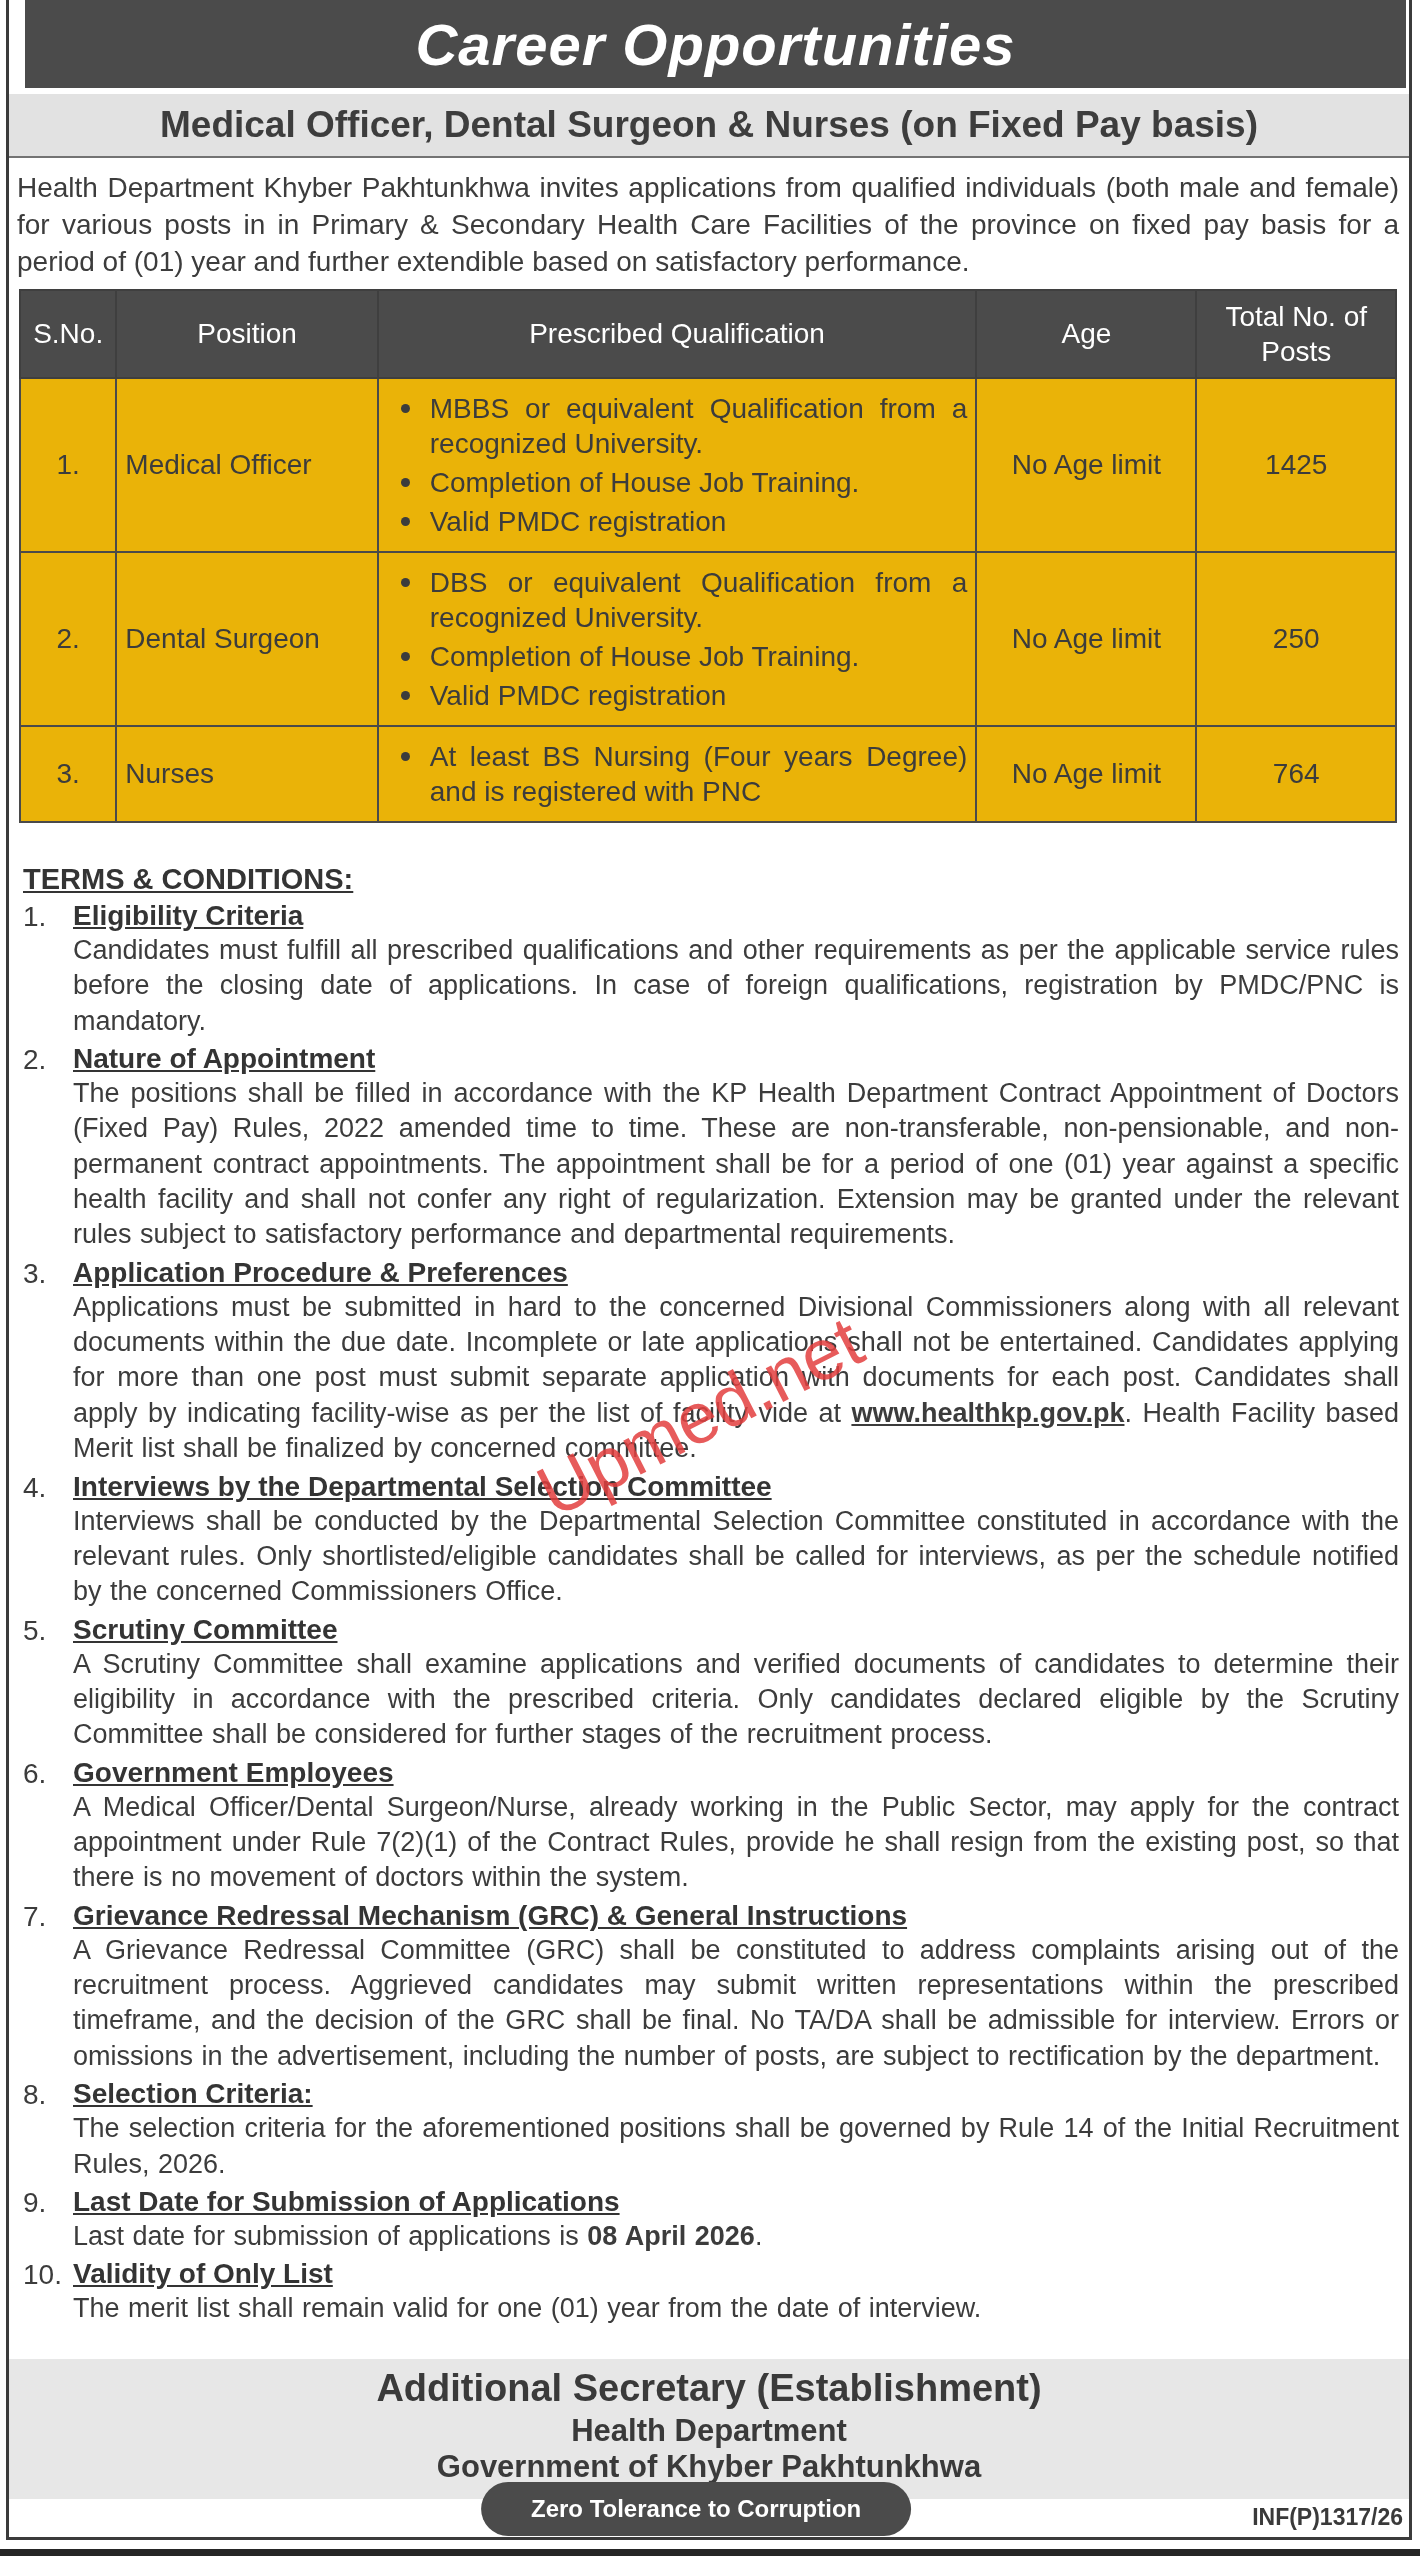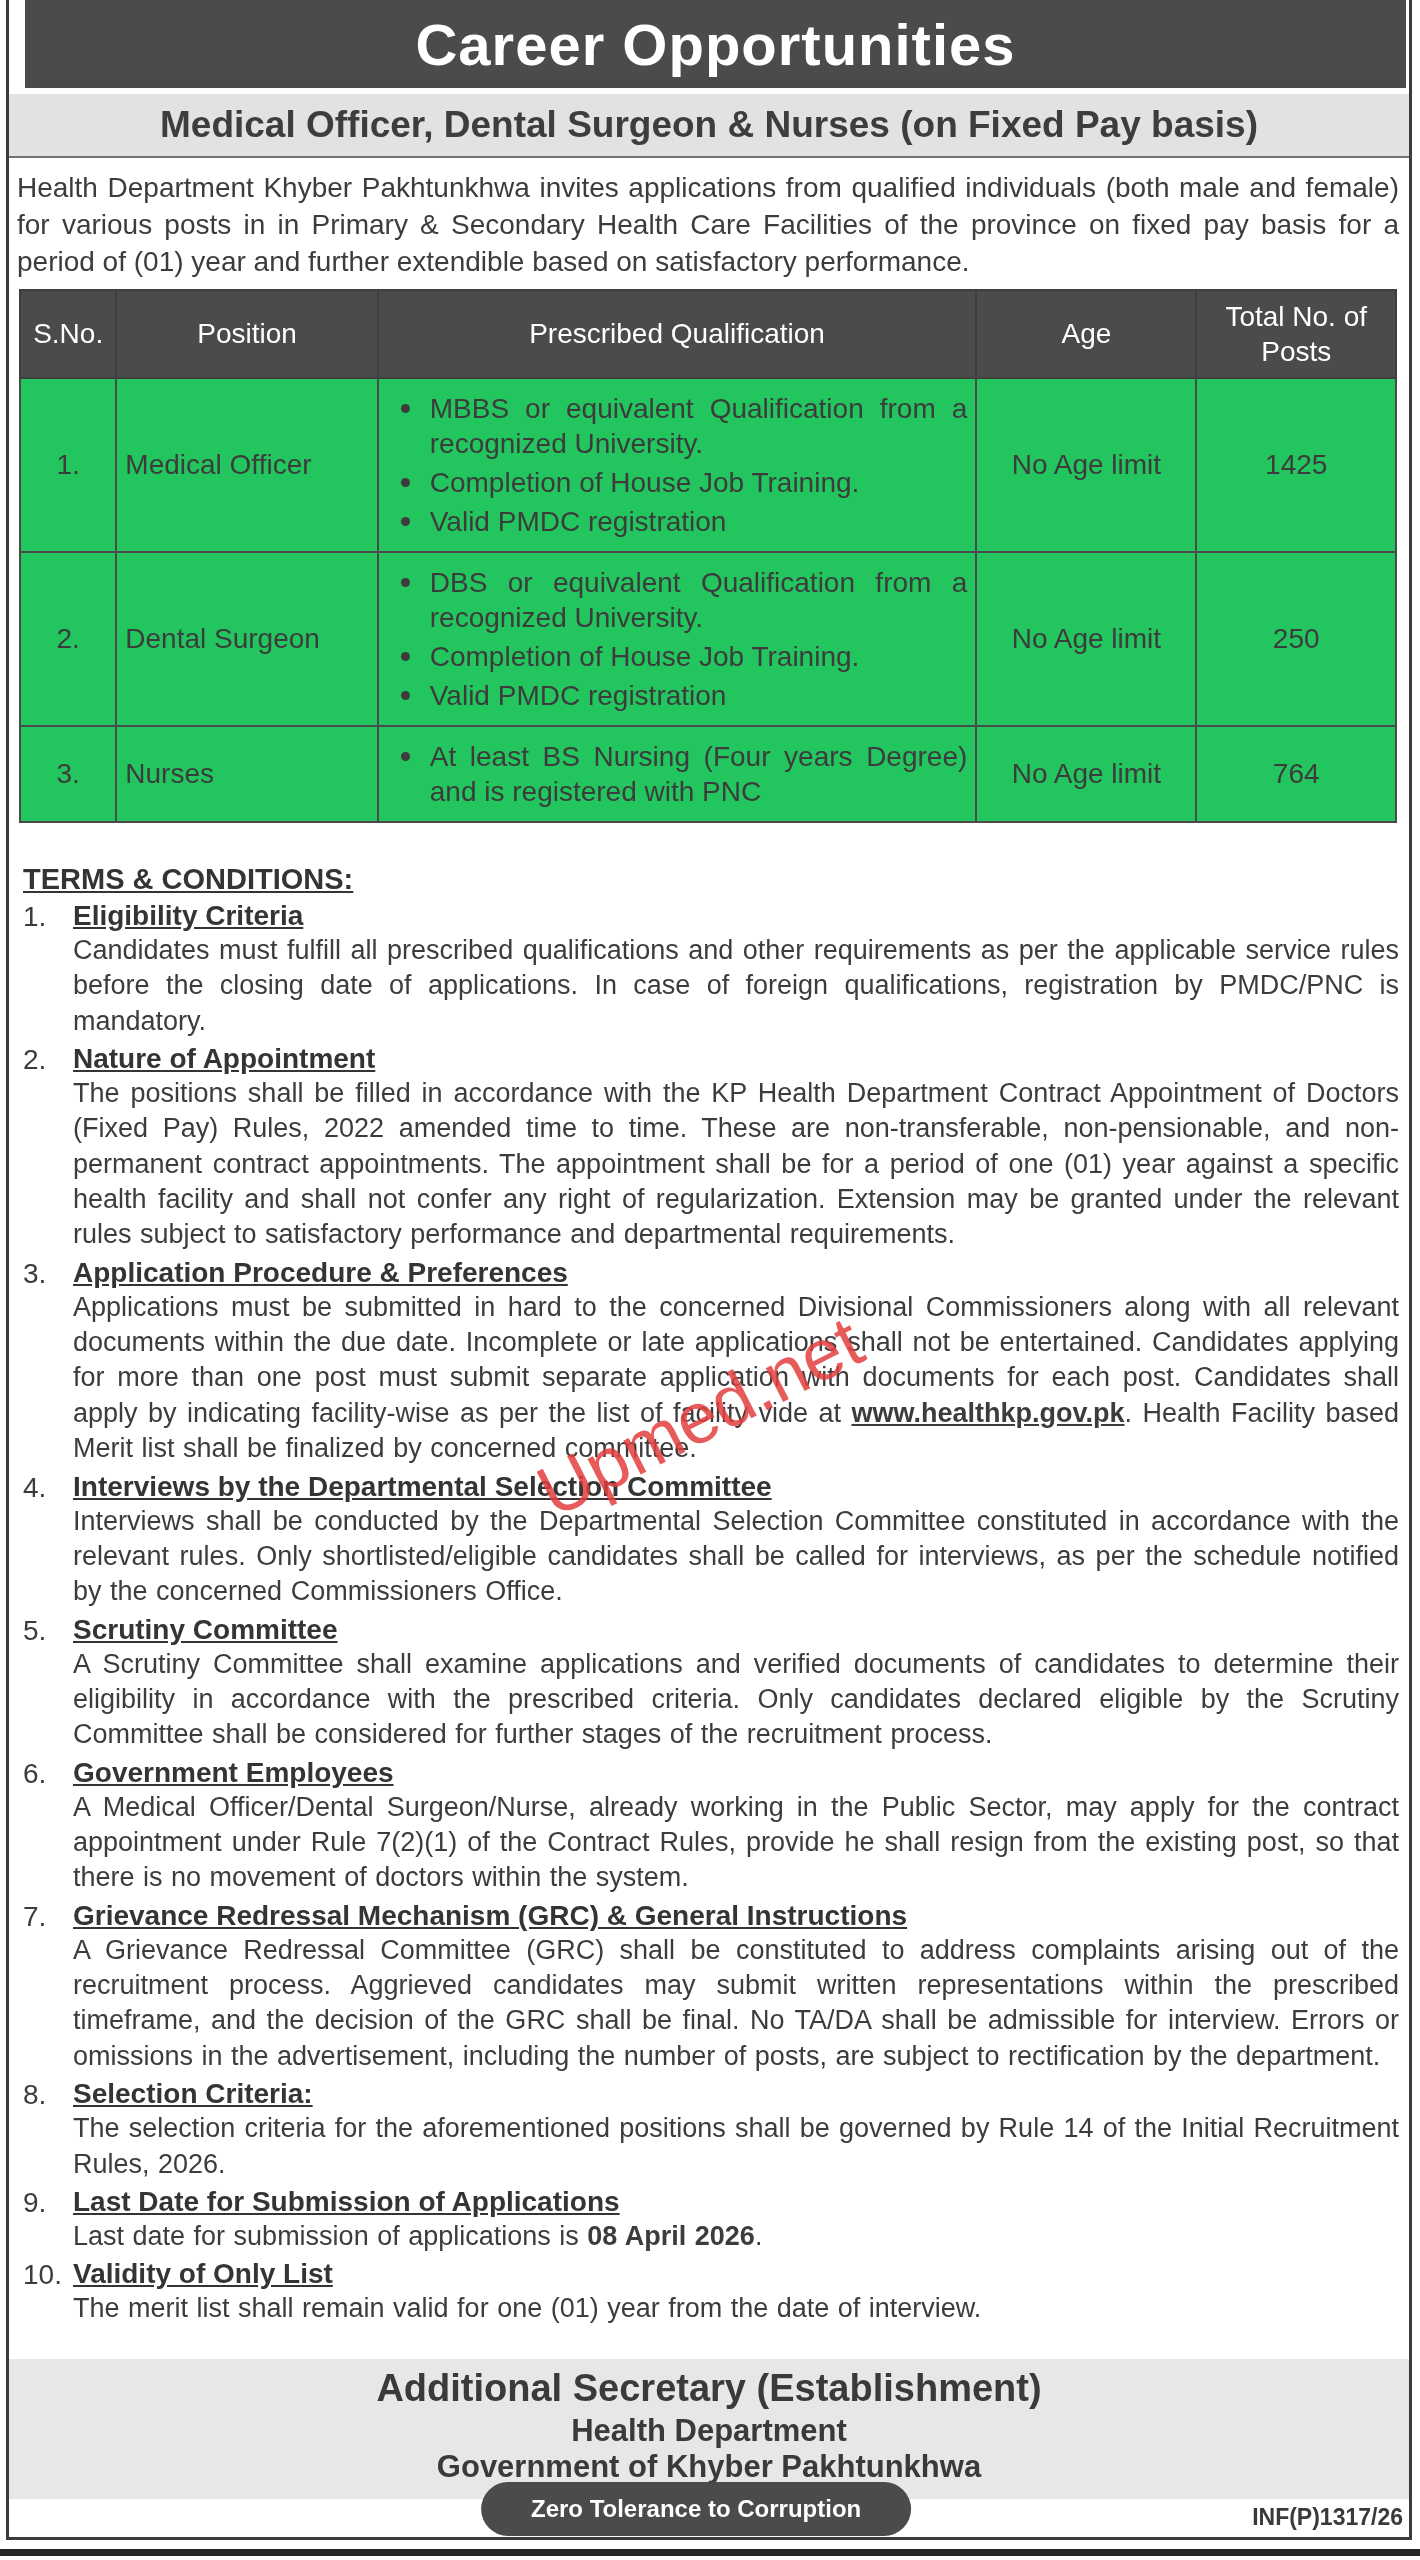--- a/index.html
+++ b/index.html
@@ -4,33 +4,33 @@
 <style>
   html,body { margin:0; padding:0; background:#ffffff; }
   body { width:1420px; height:2560px; font-family:"Liberation Sans", sans-serif; overflow:hidden; }
   .page { position:relative; width:1420px; height:2560px; background:#fff; overflow:hidden; }
 
   .ad { position:absolute; left:6px; top:0; width:1406px; height:2540px; box-sizing:border-box;
         border:3px solid #3b3b3b; border-top:none; background:#fff; overflow:hidden; }
 
   .titlebar { margin:0 3px 0 16px; height:88px; background:#4b4b4b;
               display:flex; align-items:center; justify-content:center; }
-  .titlebar span { color:#ffffff; font-size:58px; font-weight:bold; letter-spacing:1px; }
+  .titlebar span { color:#ffffff; font-size:58px; font-weight:bold; letter-spacing:1px;font-style:italic; }
 
   .subtitlebar { margin-top:6px; height:62px; background:#e2e2e2; border-bottom:2px solid #737373;
                  display:flex; align-items:center; justify-content:center; }
   .subtitlebar span { color:#3d3d3d; font-size:37px; font-weight:bold; }
 
   .intro { margin:12px 10px 8px 8px; font-size:28px; line-height:1.32; text-align:justify; color:#3c3c3c; }
 
   table { border-collapse:collapse; table-layout:fixed; margin:2px 12px 8px 10px; width:1378px; }
   th { background:#4b4b4b; color:#fff; font-size:28px; font-weight:normal; padding:8px 4px;
        border:2px solid #3f3f3f; text-align:center; vertical-align:middle; line-height:1.25; }
   td { border:2px solid #4a4a4a; font-size:28px; color:#3c3c3c; padding:6px;
-       text-align:center; vertical-align:middle; background:#22c55e; }
+       text-align:center; vertical-align:middle; background:#eab308; }
   td.pos { text-align:left; padding-left:8px; }
   td.qual { text-align:left; padding:8px 4px 8px 0; }
   .bullet { display:flex; margin:4px 0; }
   .dot { flex:none; width:9px; height:9px; border-radius:50%; background:#3c3c3c; margin:13px 20px 0 22px; }
   .bullet .btext { flex:1; text-align:justify; line-height:1.25; padding-right:4px; }
 
   .terms { margin:8px 10px 0 14px; }
   .terms-head { font-size:29px; font-weight:bold; text-decoration:underline; color:#343434;margin-top:40px; }
   .term { position:relative; padding-left:50px; margin-top:4px; }
   .term .num { position:absolute; left:0; top:1px; font-size:28px; color:#3c3c3c; }

